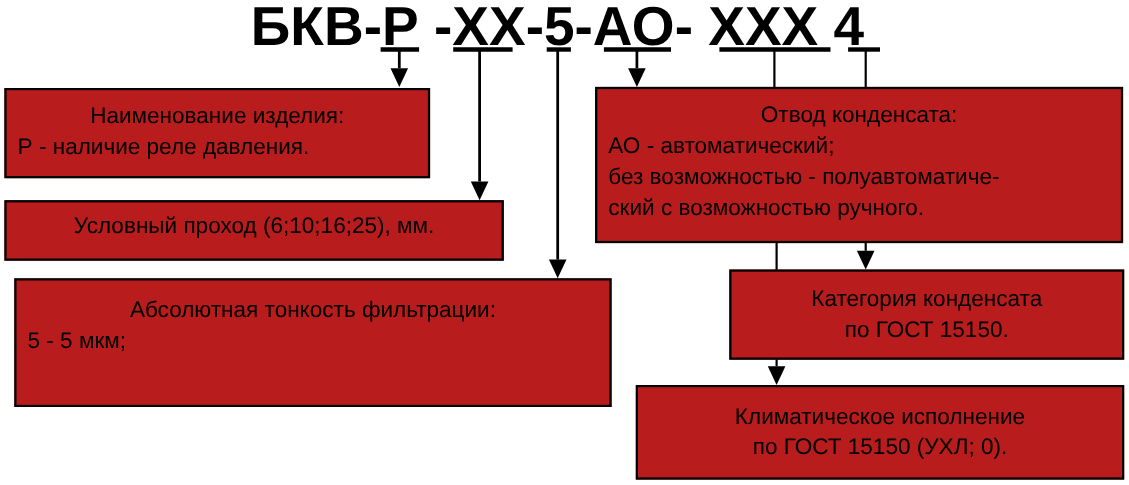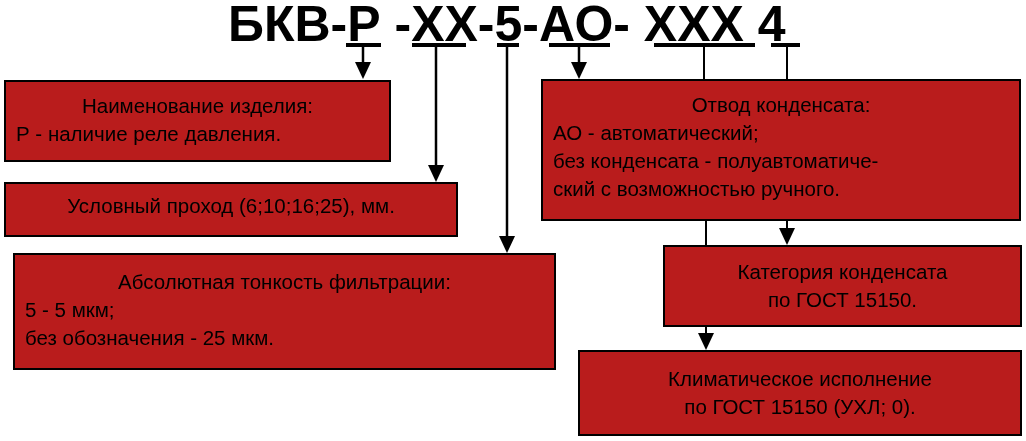--- a/index.html
+++ b/index.html
@@ -58,27 +58,26 @@
   <span class="l" style="padding-left:0;">Р - наличие реле давления.</span>
 </div>
 
 <div class="box" style="left:4px; top:182px; width:454px; height:55px; padding-top:8px;">
   <span class="c">Условный проход (6;10;16;25), мм.</span>
 </div>
 
 <div class="box" style="left:13px; top:253px; width:543px; height:117px; padding-top:13px;">
   <span class="c">Абсолютная тонкость фильтрации:</span>
   <span class="l">5 - 5 мкм;</span>
-  <span class="l">без обозначения - 25 мкм.</span>
 </div>
 
 <div class="box" style="left:541px; top:79px; width:480px; height:142px; padding-top:10px;">
   <span class="c">Отвод конденсата:</span>
   <span class="l">АО - автоматический;</span>
-  <span class="l">без конденсата - полуавтоматиче-</span>
+  <span class="l">без возможностью - полуавтоматиче-</span>
   <span class="l">ский с возможностью ручного.</span>
 </div>
 
 <div class="box" style="left:663px; top:245px; width:359px; height:82px; padding-top:11px;">
   <span class="c">Категория конденсата</span>
   <span class="c">по ГОСТ 15150.</span>
 </div>
 
 <div class="box" style="left:578px; top:350px; width:444px; height:86px; padding-top:13px;">
   <span class="c">Климатическое исполнение</span>

